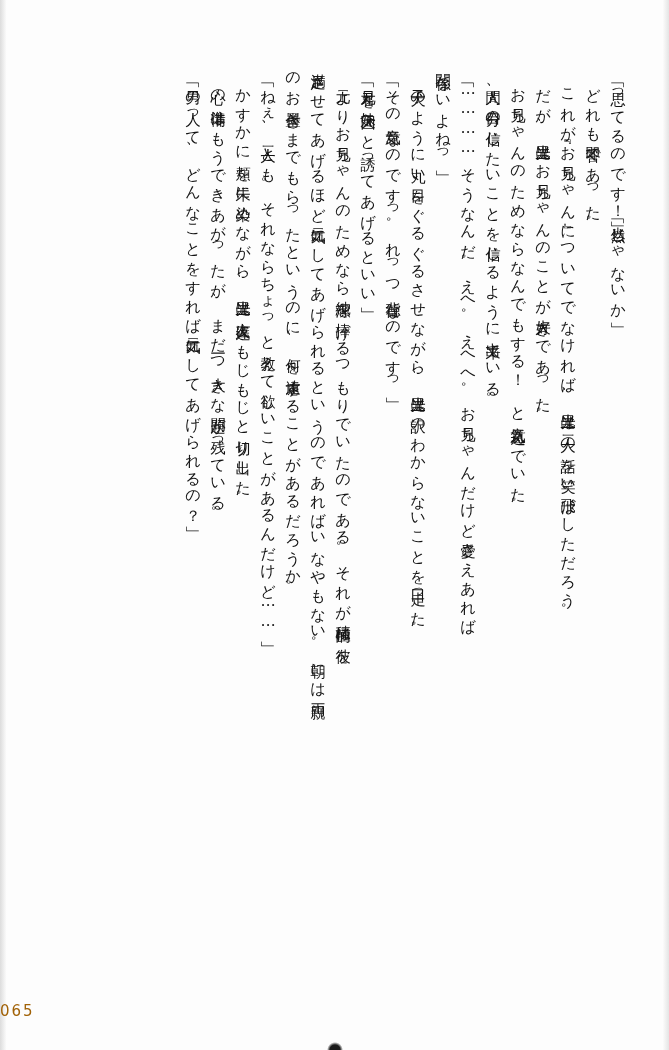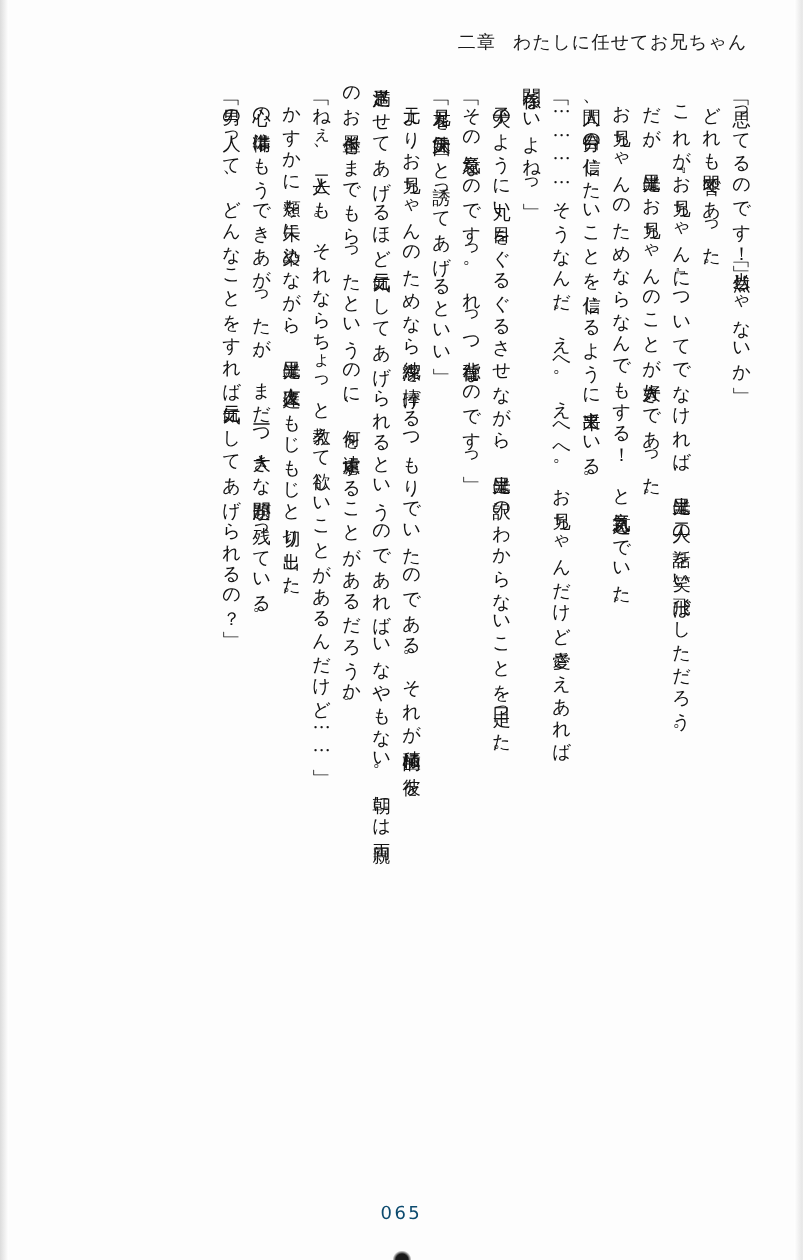--- a/index.html
+++ b/index.html
@@ -73,24 +73,24 @@
   .vline.indent {
     padding-top: 16px;
   }
 
   
   .folio {
     position: absolute;
     bottom: 30px;
     left: 0;
     right: 0;
-    text-align: center;
+    text-align: left;
     font-size: 15px;
     letter-spacing: 2px;
-    color: #0c4a6e;
+    color: #a16207;
     font-family: "DejaVu Sans", "Liberation Sans", sans-serif;
   }
 
   .spine-dot {
     position: absolute;
     bottom: 0px;
     left: 50%;
     transform: translateX(-50%);
     width: 16px;
     height: 8px;
@@ -111,24 +111,20 @@
   }
 </style>
 </head>
 <body>
 
 <div class="page">
 
   <div class="edge-left"></div>
   <div class="edge-right"></div>
 
-  <div class="header">
-    <span class="chapter-num">二章</span>
-    <span class="chapter-title">わたしに任せてお兄ちゃん</span>
-  </div>
 
   <div class="body-area">
     <div class="vline indent">「思ってるのです！」「当然じゃないか」</div>
     <div class="vline indent">どれも即答であった。</div>
     <div class="vline indent">これが『お兄ちゃん』についてでなければ、光里は二人の話を笑い飛ばしただろう。</div>
     <div class="vline indent">だが、光里はお兄ちゃんのことが大好きであった。</div>
     <div class="vline indent">お兄ちゃんのためならなんでもする！　と意気込んでいた。</div>
     <div class="vline indent">人間、自分の信じたいことを信じるように出来ている。</div>
     <div class="vline indent">「…………そうなんだ。えへ。えへへ。お兄ちゃんだけど愛さえあれば</div>
     <div class="vline">関係ないよねっ」</div>

